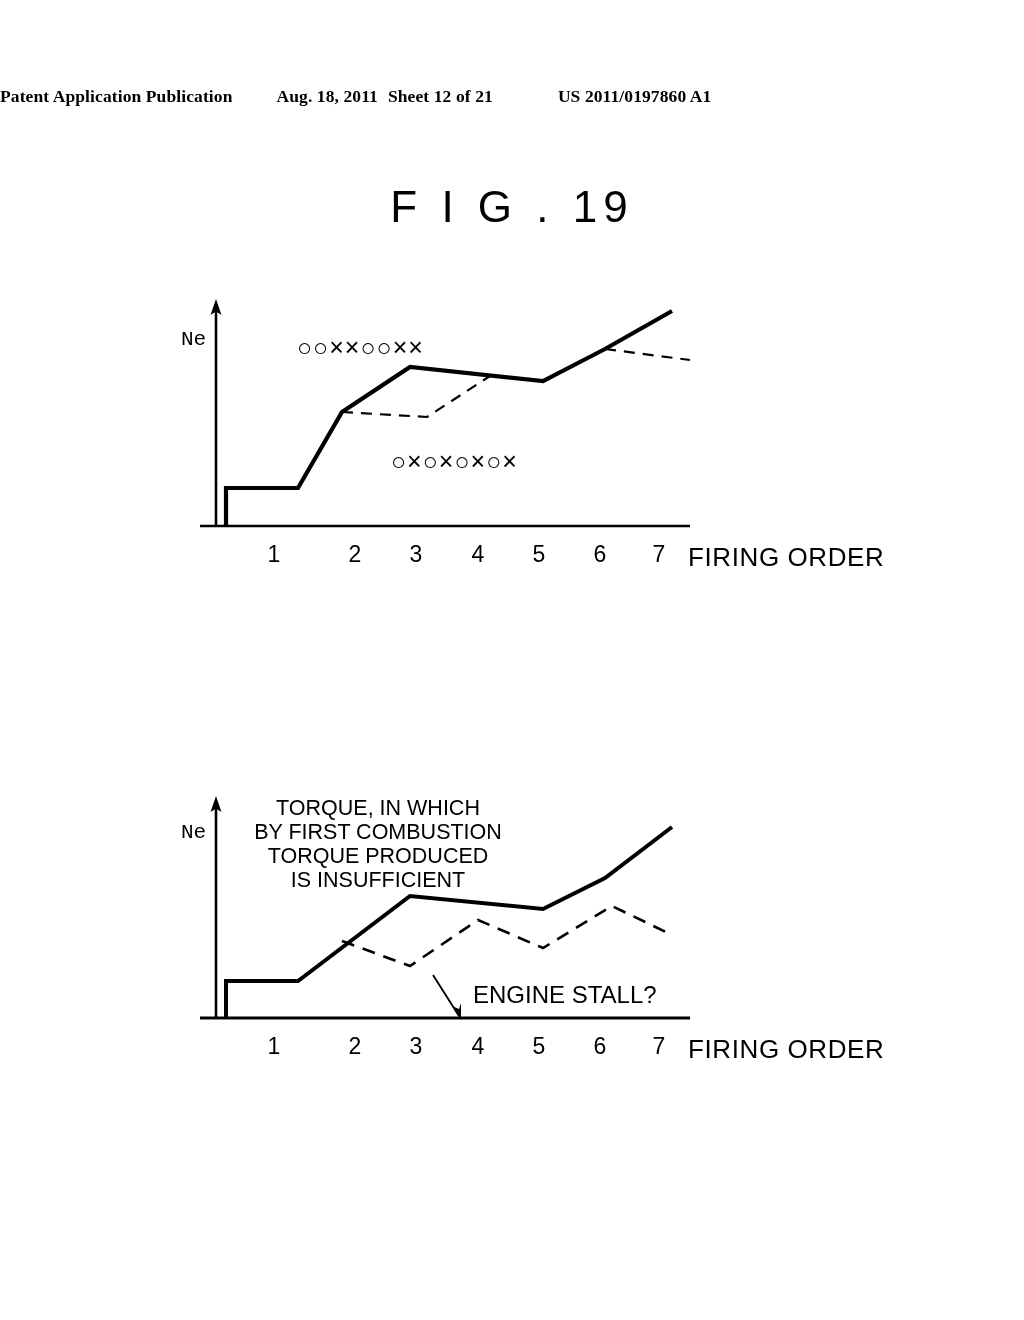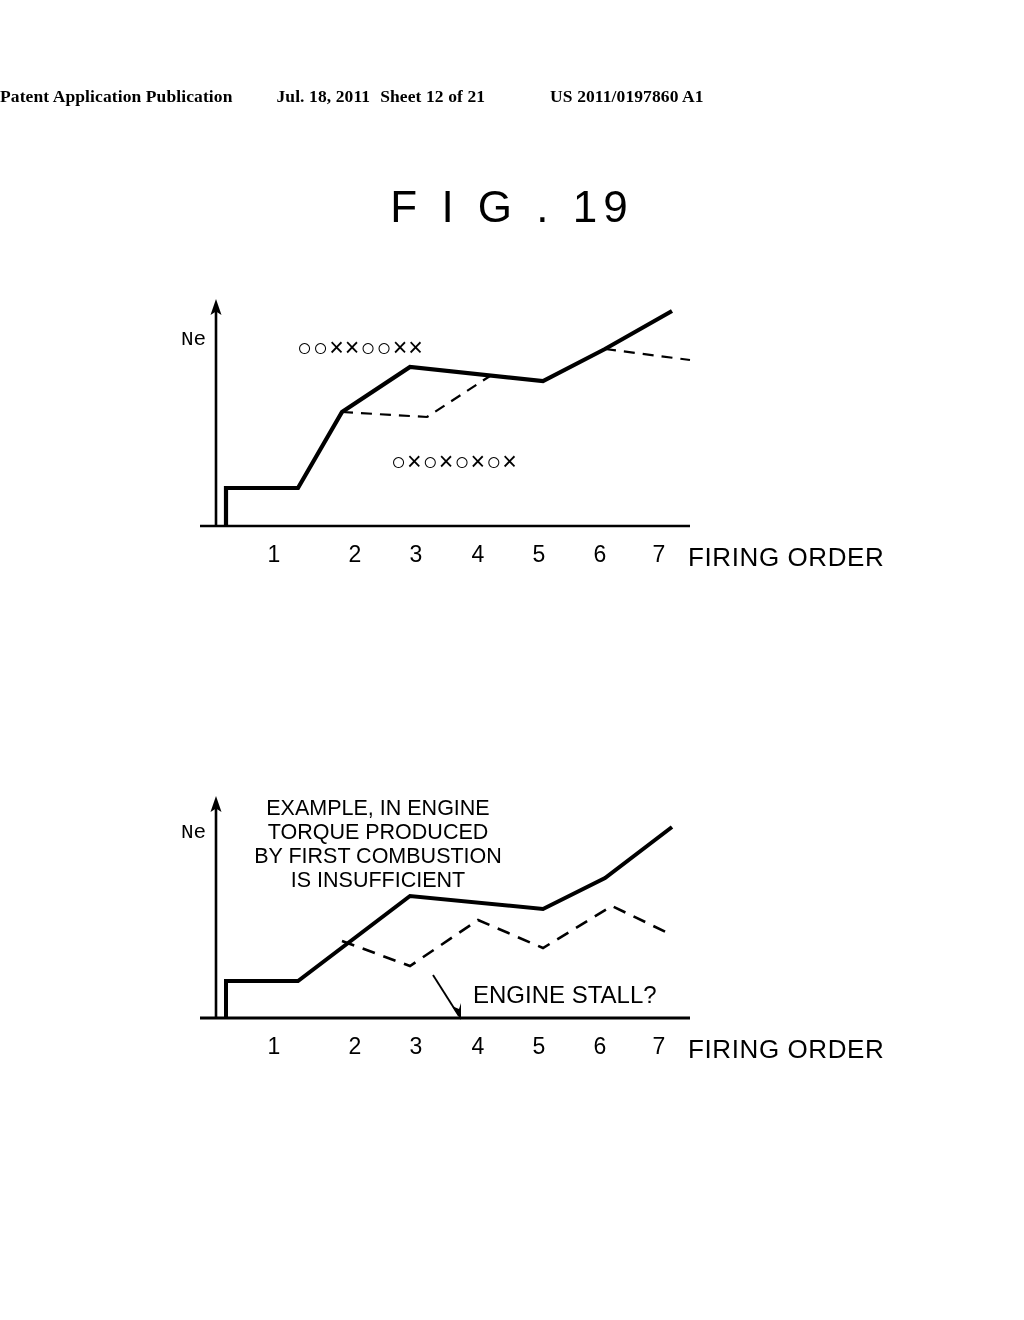--- a/index.html
+++ b/index.html
@@ -128,21 +128,21 @@
     font-size: 24px;
     line-height: 1;
     white-space: nowrap;
   }
 </style>
 </head>
 <body>
 
 <div class="page-header">
   <span class="hdr-pub">Patent Application Publication</span>
-  <span class="hdr-date">Jul. 18, 2011</span>
+  <span class="hdr-date">Aug. 18, 2011</span>
   <span class="hdr-sheet">Sheet 12 of 21</span>
   <span class="hdr-patno">US 2011/0197860 A1</span>
 </div>
 
 <div class="figure" id="figure-19">
 
   <div class="fig-title">F I G . 19</div>
 
   <div class="plot-wrap" id="plot-19">
 
@@ -199,23 +199,23 @@
 
       <polyline points="342,163 410,188 478,142 543,170 612,128 670,156" fill="none" stroke="#000" stroke-width="2.6" stroke-dasharray="13 9" stroke-linejoin="miter"></polyline>
 
       <line x1="433" y1="197" x2="459" y2="238" stroke="#000" stroke-width="1.9"></line>
       <polygon points="461,242 452,228 459,231 461,225" fill="#000"></polygon>
     </svg>
 
     <div class="axis-label-y" style="left:181px; top:44px;">Ne</div>
 
     <div class="callout-block" style="left:233px; top:18px; width:290px;">
-      <div>EXAMPLE, IN ENGINE</div>
+      <div>TORQUE, IN WHICH</div>
+      <div>BY FIRST COMBUSTION</div>
       <div>TORQUE PRODUCED</div>
-      <div>BY FIRST COMBUSTION</div>
       <div>IS INSUFFICIENT</div>
     </div>
 
     <div class="callout-inline" style="left:473px; top:205px;">ENGINE STALL?</div>
 
     <div class="tick-label" style="left:274px; top:257px;">1</div>
     <div class="tick-label" style="left:355px; top:257px;">2</div>
     <div class="tick-label" style="left:416px; top:257px;">3</div>
     <div class="tick-label" style="left:478px; top:257px;">4</div>
     <div class="tick-label" style="left:539px; top:257px;">5</div>

